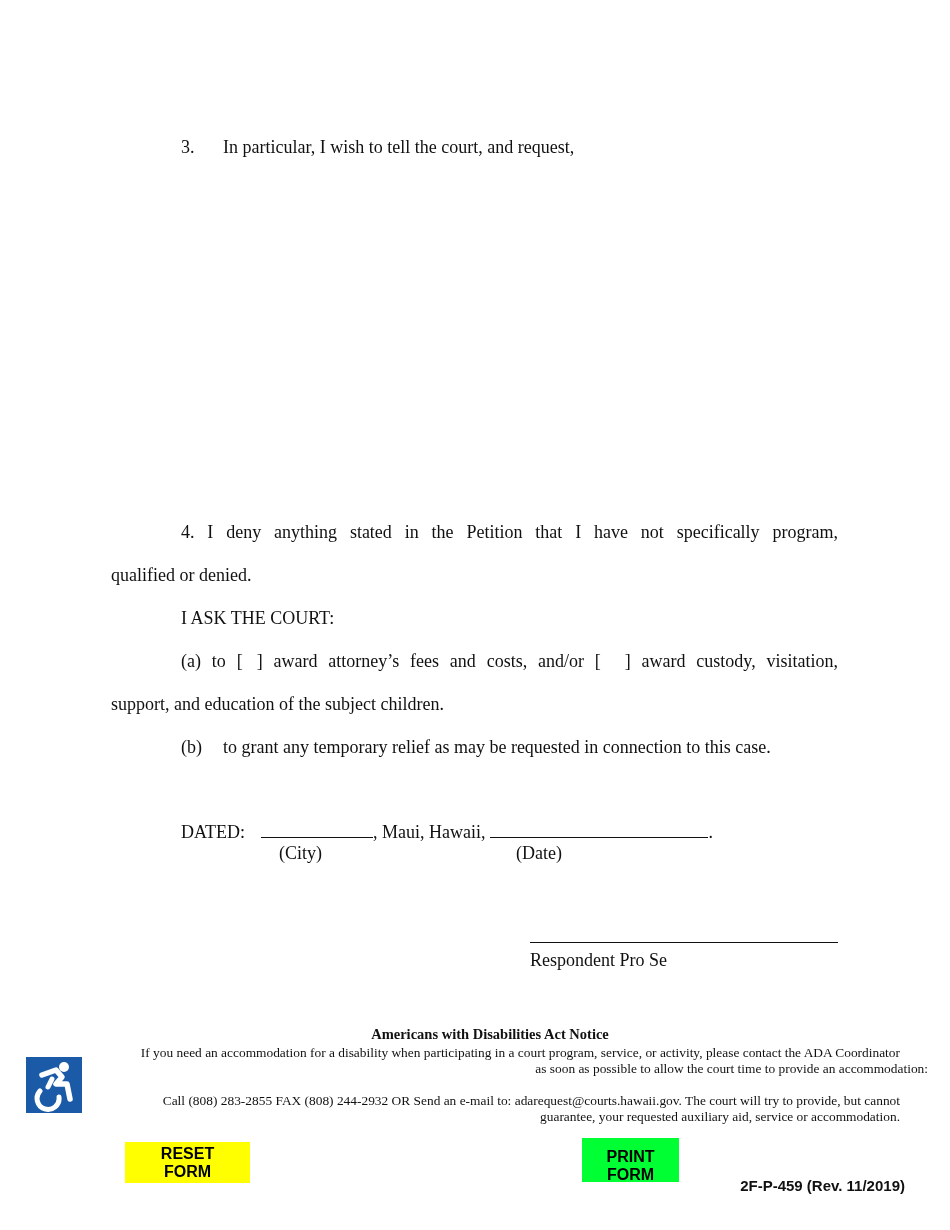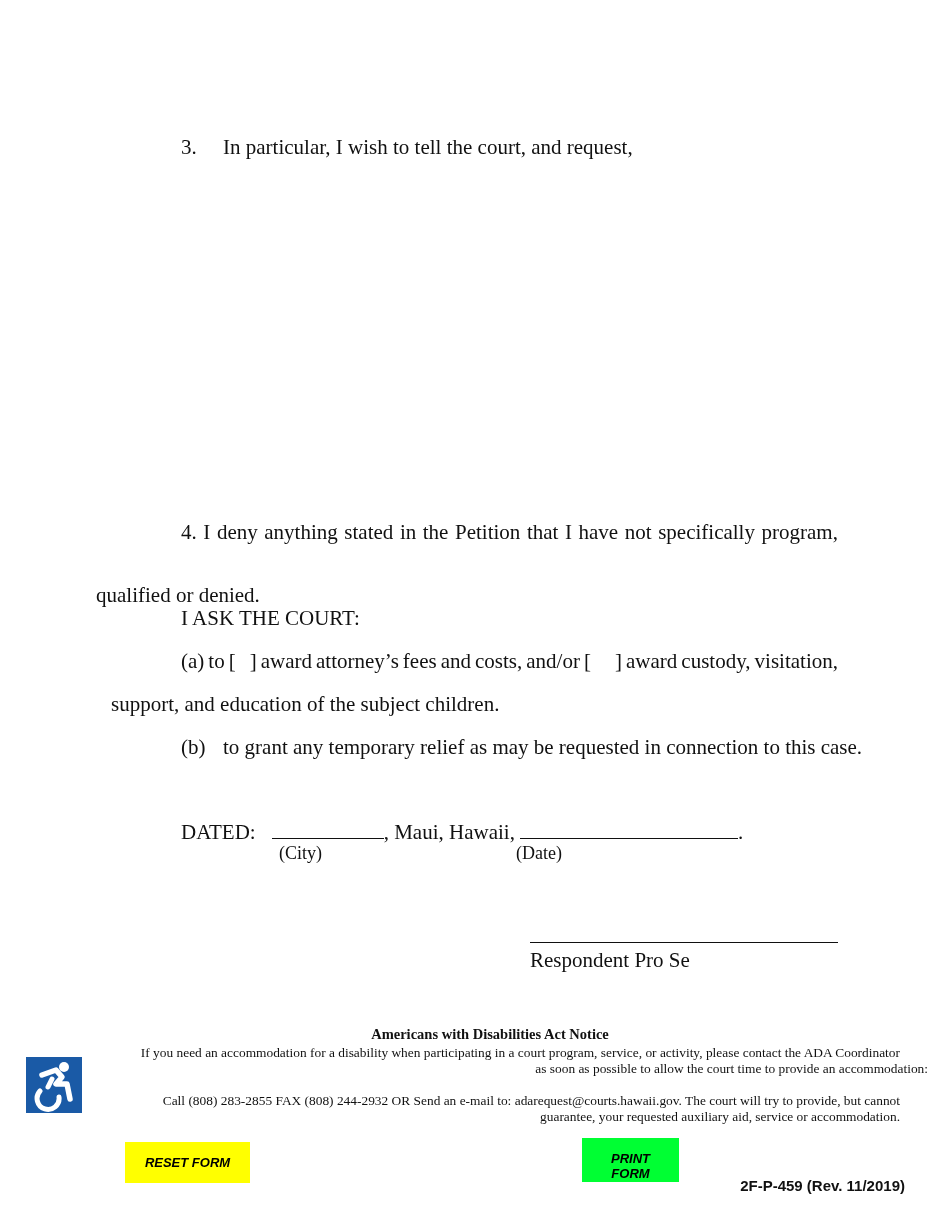--- a/index.html
+++ b/index.html
@@ -10,21 +10,21 @@
     body {
       width: 950px;
       height: 1230px;
       position: relative;
       overflow: hidden;
       font-family: "Liberation Serif", "DejaVu Serif", serif;
       color: #111111;
     }
     .abs { position: absolute; }
     .body-text {
-      font-size: 21px;
+      font-size: 18px;
       line-height: 22px;
       white-space: nowrap;
     }
     .justified-line {
       display: flex;
       justify-content: space-between;
       white-space: nowrap;
     }
     .num { display: inline-block; width: 42px; }
     .sub { display: inline-block; width: 42px; }
@@ -76,22 +76,21 @@
       position: absolute;
       left: 26px;
       top: 1057px;
       width: 56px;
       height: 56px;
     }
     .btn {
       position: absolute;
       font-family: "Liberation Sans", "DejaVu Sans", sans-serif;
       font-weight: bold;
-      font-style: italic;
-      font-size: 13px;
+      font-size: 16px;
       color: #000;
       border: none;
       display: flex;
       align-items: center;
       justify-content: center;
       cursor: pointer;
       padding: 16px;
     }
     .btn-reset {
       left: 125px;
@@ -136,21 +135,21 @@
     <span>the</span>
     <span>Petition</span>
     <span>that</span>
     <span>I</span>
     <span>have</span>
     <span>not</span>
     <span>specifically</span>
     <span>program,</span>
   </div>
 </div>
-<div class="abs body-text" style="left:96px; top:564px;margin-top:20px;">qualified or denied.</div>
+<div class="abs body-text" style="left:111px; top:564px;">qualified or denied.</div>
 
 <div class="abs body-text" style="left:181px; top:607px;">I ASK THE COURT:</div>
 
 <div class="abs body-text" style="left:181px; top:650px; width:657px;">
   <div class="justified-line">
     <span>(a)</span>
     <span>to</span>
     <span style="display:inline-flex;">
       <span>[</span>
         <span style="display:inline-block;width:14px;"></span>

